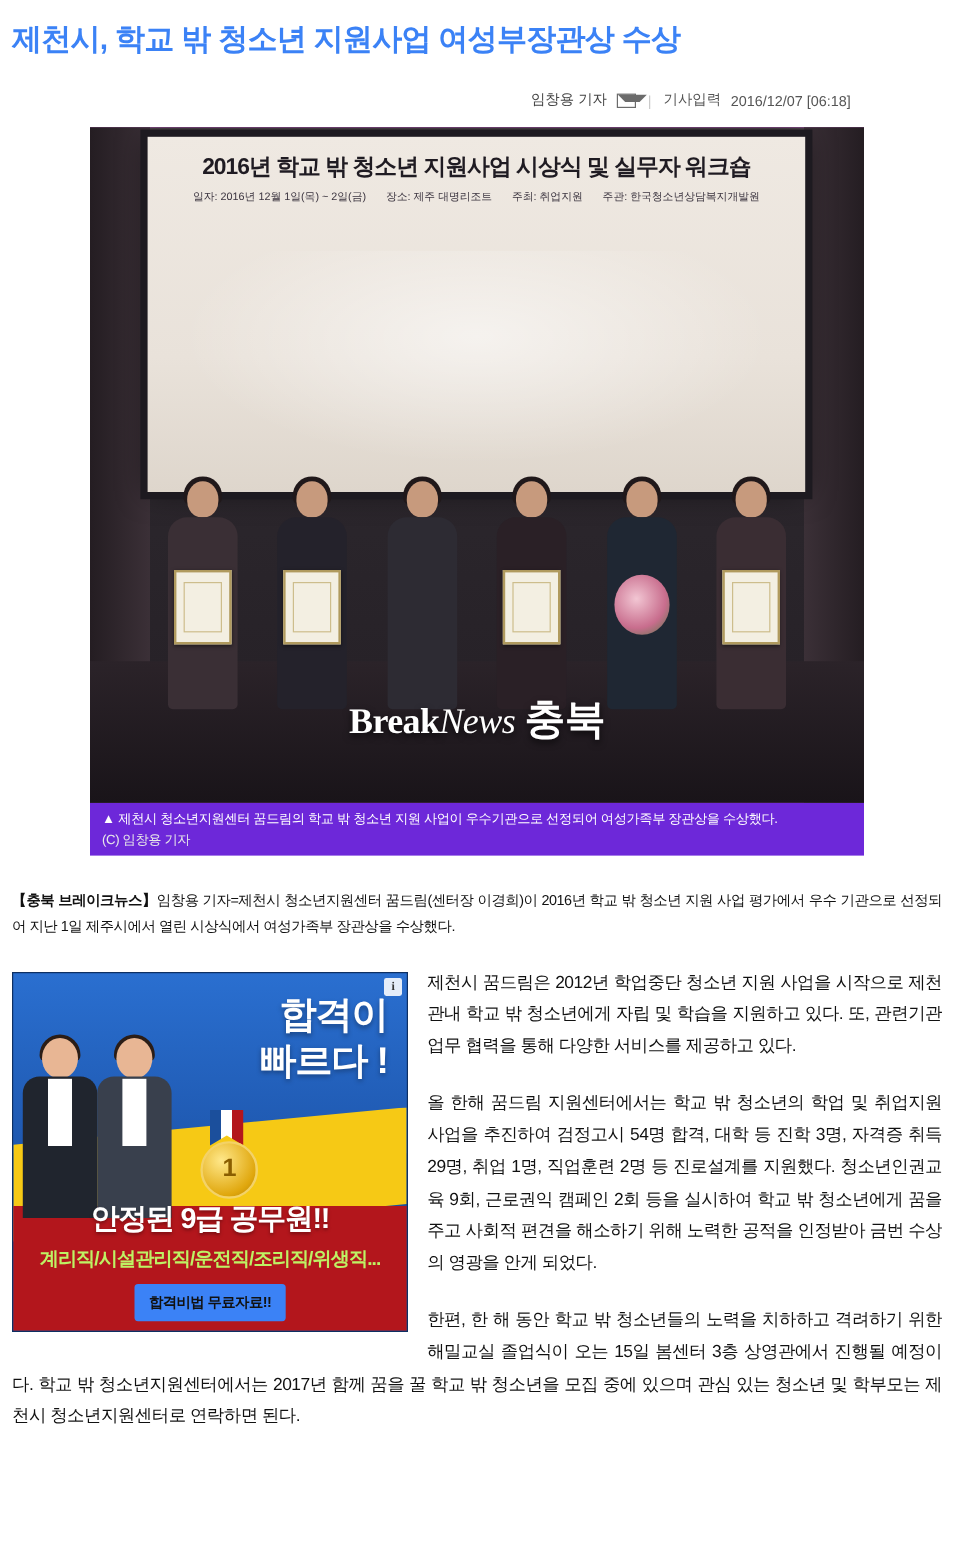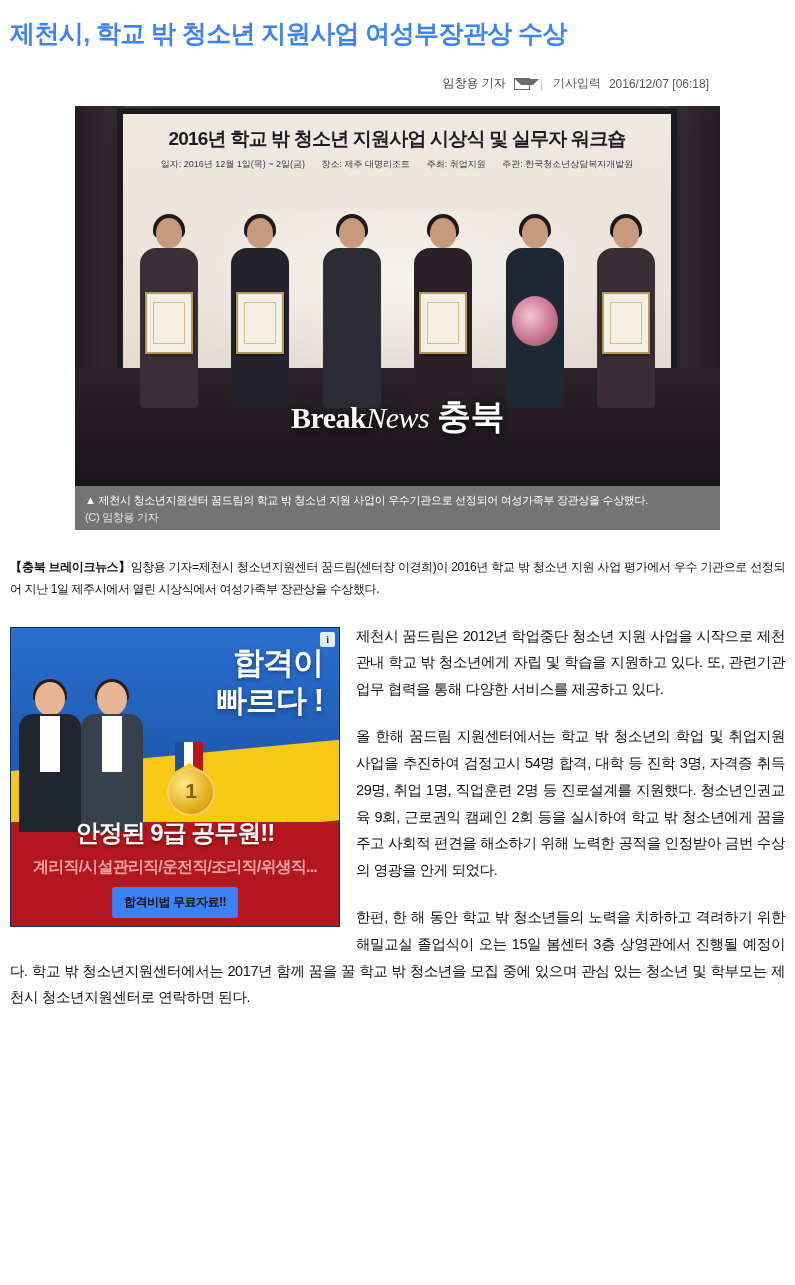--- a/index.html
+++ b/index.html
@@ -67,21 +67,21 @@
   .byline .stamp { color: #555555; }
 
   
   .photo-wrap {
     margin: 14px auto 0 auto;
     width: 645px;
     position: relative;
   }
   .photo {
     width: 645px;
-    height: 380px;
+    height: 563px;
     position: relative;
     overflow: hidden;
     background: #a21caf;
   }
   
   .stage-bg {
     position: absolute;
     inset: 0;
     background:
       linear-gradient(180deg, #4b4248 0%, #3a3238 12%, #2f2a30 34%, #2a252b 60%, #241f25 100%);
@@ -181,21 +181,21 @@
     font-size: 30px;
     letter-spacing: -0.5px;
   }
   .watermark .b { font-family: "Liberation Serif", serif; font-weight: bold; }
   .watermark .n { font-family: "Liberation Serif", serif; font-style: italic; }
   .watermark .k { font-weight: bold; font-size: 34px; }
 
   .caption-bar {
     width: 645px;
     box-sizing: border-box;
-    background: #737373;
+    background: #6d28d9;
     color: #ffffff;
     font-size: 11px;
     padding: 6px 10px 5px 10px;
     line-height: 1.5;
     letter-spacing: -0.3px;
   }
   .caption-bar .tri { color: #ffffff; margin-right: 3px; }
   .caption-credit { display: block; color: #e8e8e8; }
 
   
@@ -310,21 +310,21 @@
     text-align: center;
     color: #ffffff;
     font-weight: bold;
     font-size: 24px;
     letter-spacing: -1px;
     text-shadow: 0 2px 3px rgba(0,0,0,0.35);
   }
   .ad-line3 {
     position: absolute; left: 0; right: 0; bottom: 44px;
     text-align: center;
-    color: #fca5a5;
+    color: #bef264;
     font-weight: bold;
     font-size: 16px;
     letter-spacing: -0.8px;
   }
   .ad-cta {
     position: absolute; left: 50%; bottom: 8px; transform: translateX(-50%);
     background: #3b82f6;
     color: #111111;
     font-size: 12px;
     font-weight: bold;

